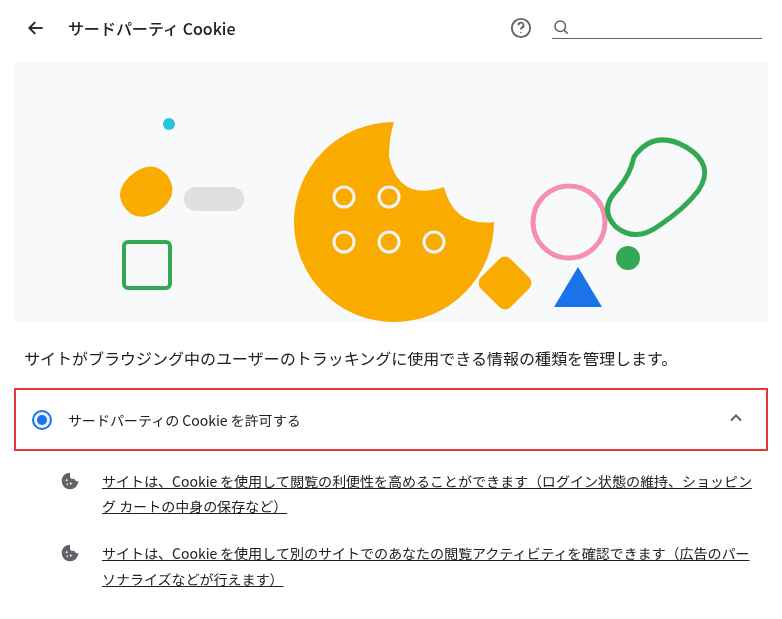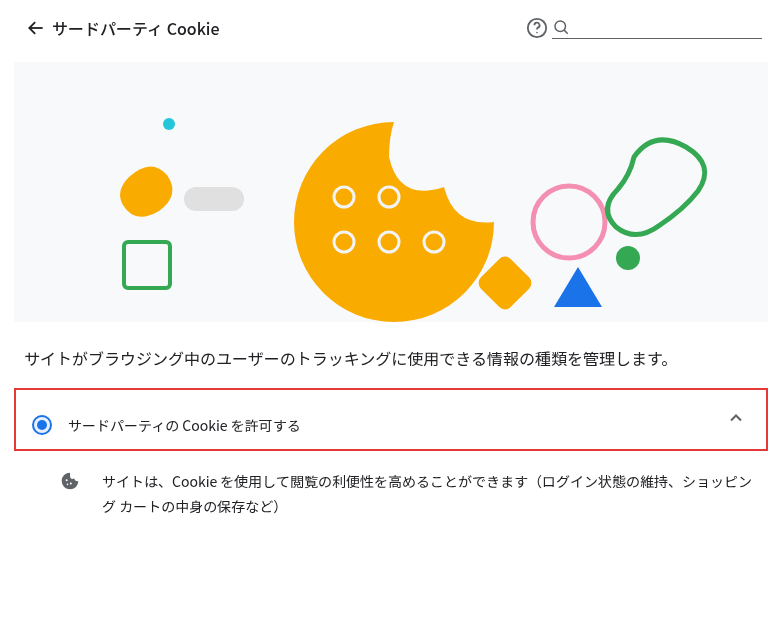--- a/index.html
+++ b/index.html
@@ -8,20 +8,21 @@
       background: #fff;
       color: #202124;
       width: 782px;
       height: 619px;
       overflow: hidden;
     }
     .header {
       display: flex;
       align-items: center;
       padding: 12px 20px 8px 20px;
+      gap: 16px;
     }
     .back-btn {
       background: none;
       border: none;
       cursor: pointer;
       padding: 6px;
       display: flex;
       align-items: center;
       color: #202124;
     }
@@ -70,21 +71,21 @@
     .desc {
       padding: 24px 24px 18px 24px;
       font-size: 16px;
       color: #202124;
     }
 
     .option-row {
       margin: 0 14px;
       border: 2px solid #e53935;
       display: flex;
-      align-items: flex-end;
+      align-items: center;
       gap: 16px;
       padding: 14px 16px;
     }
     .radio {
       width: 20px;
       height: 20px;
       border: 2px solid #1a73e8;
       border-radius: 50%;
       display: flex;
       align-items: center;
@@ -111,20 +112,21 @@
     }
 
     .bullets {
       padding: 18px 24px 10px 60px;
     }
     .bullet {
       display: flex;
       align-items: flex-start;
       gap: 22px;
       margin-bottom: 22px;
+      text-decoration: underline;
     }
     .cookie-icon { flex-shrink: 0; margin-top: 2px; }
     .bullet-text {
       font-size: 14px;
       line-height: 1.8;
       color: #202124;
     }
   </style>
 </head>
 <body>
@@ -206,13 +208,22 @@
 <div class="bullets">
   <div class="bullet">
     <svg class="cookie-icon" width="20" height="20" viewBox="0 0 24 24">
       <path d="M12 2 a10 10 0 1 0 10 10 q -4 1 -5 -3 q -5 2 -5 -4 q 0 -2 0 -3 Z" fill="#5f6368"></path>
       <circle cx="8" cy="11" r="1.2" fill="#fff"></circle>
       <circle cx="13" cy="15" r="1.2" fill="#fff"></circle>
       <circle cx="9" cy="16" r="1" fill="#fff"></circle>
     </svg>
     <div class="bullet-text">サイトは、Cookie を使用して閲覧の利便性を高めることができます（ログイン状態の維持、ショッピング カートの中身の保存など）</div>
   </div>
+  <div class="bullet">
+    <svg class="cookie-icon" width="20" height="20" viewBox="0 0 24 24">
+      <path d="M12 2 a10 10 0 1 0 10 10 q -4 1 -5 -3 q -5 2 -5 -4 q 0 -2 0 -3 Z" fill="#5f6368"></path>
+      <circle cx="8" cy="11" r="1.2" fill="#fff"></circle>
+      <circle cx="13" cy="15" r="1.2" fill="#fff"></circle>
+      <circle cx="9" cy="16" r="1" fill="#fff"></circle>
+    </svg>
+    <div class="bullet-text">サイトは、Cookie を使用して別のサイトでのあなたの閲覧アクティビティを確認できます（広告のパーソナライズなどが行えます）</div>
+  </div>
 </div>
 
 </body></html>

